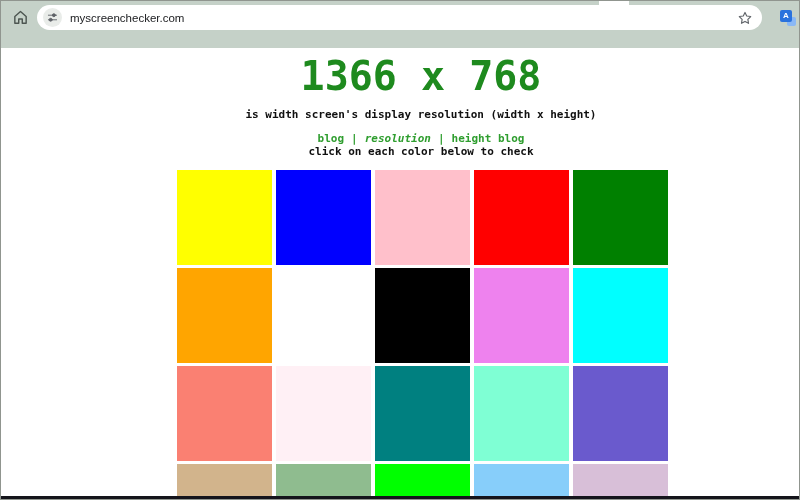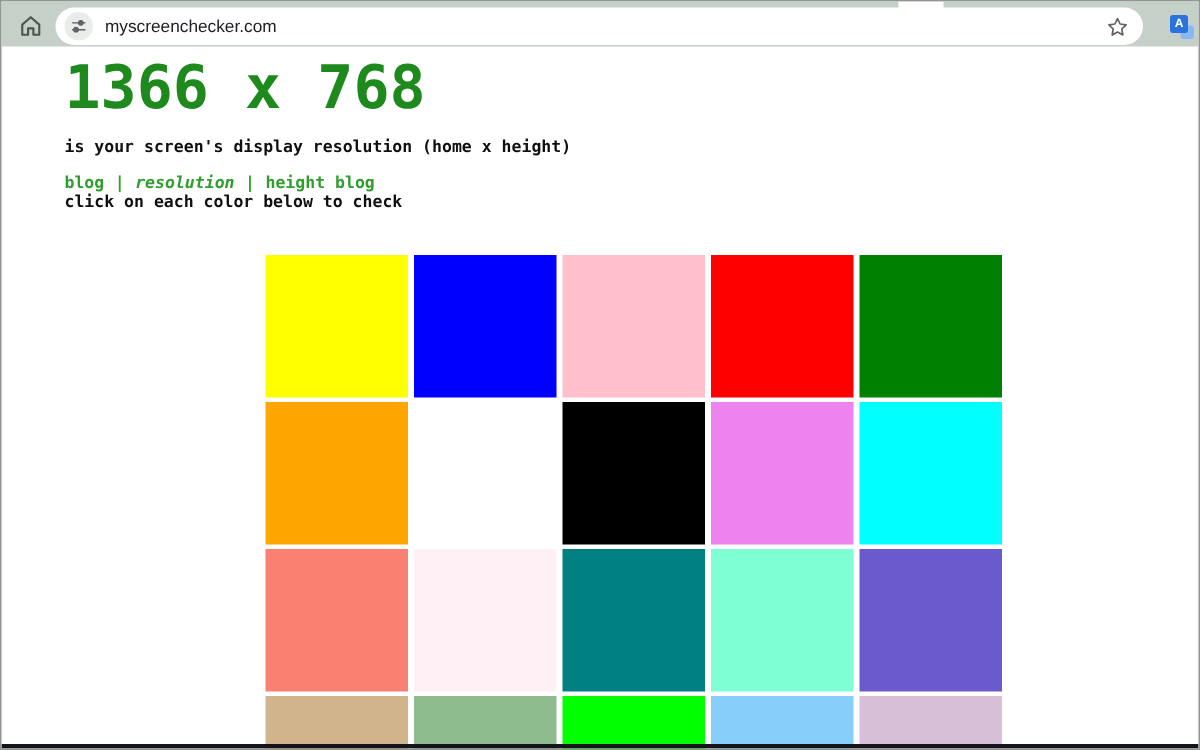--- a/index.html
+++ b/index.html
@@ -3,41 +3,41 @@
 <meta charset="utf-8">
 <style>
   html,body { margin:0; padding:0; background:#fff; font-family:"Liberation Sans",sans-serif; }
   .window {
     width:800px; height:500px; box-sizing:border-box; position:relative;
     background:#fff; overflow:hidden; border:1px solid #90958f;
   }
   .bottom-edge { position:absolute; left:0; right:0; bottom:0; height:3px; background:#14141b; z-index:50; }
 
   
-  .toolbar { position:relative; height:30px; }
+  .toolbar { position:relative; height:47px; }
   .tab-remnant { position:absolute; top:0; left:598px; width:30px; height:7px; background:#fff; border-radius:0 0 3px 3px; }
   .home-btn { position:absolute; left:11px; top:8px; width:17px; height:17px; cursor:pointer; }
   .address-bar {
     position:absolute; left:36px; right:37px; top:4px; height:25px;
     background:#fff; border-radius:13px; display:flex; align-items:center;
     padding:0 9px 0 6px; box-sizing:border-box;
   }
   .site-badge {
     width:19px; height:19px; border-radius:50%; background:#e9ece9;
     display:flex; align-items:center; justify-content:center; margin-right:8px; flex:0 0 auto; cursor:pointer;
   }
   .url-text { font-size:11.5px; color:#202124; flex:1 1 auto; white-space:nowrap; overflow:hidden; cursor:text; }
   .star-btn { flex:0 0 auto; width:16px; height:16px; margin-left:8px; cursor:pointer; }
   .translate-btn { position:absolute; right:3px; top:9px; width:16px; height:16px; cursor:pointer; }
   .tr-back { position:absolute; right:0; bottom:0; width:9px; height:9px; background:#8ab8f5; border-radius:2px; }
   .tr-front { position:absolute; left:0; top:0; width:12px; height:12px; background:#2a72dd; border-radius:2px;
               color:#fff; font-size:8px; font-weight:bold; line-height:12px; text-align:center; }
 
   
-  .content { margin-left:42px; text-align:left; }
+  .content { margin-left:42px; text-align:center; }
   .mono { font-family:"DejaVu Sans Mono","Liberation Mono",monospace; font-weight:bold; }
   .page-title { font-size:40px; line-height:44px; margin-top:6px; letter-spacing:0px; }
   .subtitle { font-size:11px; color:#101010; margin-top:10px; }
   .nav { font-size:11px; margin-top:11px; }
   .nav a { text-decoration:none; cursor:pointer; }
   .nav .sep { margin:0 7px; }
   .instruction { font-size:11px; color:#101010; }
 
   .grid {
     position:absolute; left:176px; top:169px;
@@ -78,21 +78,21 @@
     </div>
 
     <div class="translate-btn">
       <div class="tr-back"></div>
       <div class="tr-front">A</div>
     </div>
   </div>
 
   <div class="content">
     <div class="page-title mono" style="color: rgb(30, 138, 30);">1366 x 768</div>
-    <div class="subtitle mono">is your screen's display resolution (home x height)</div>
+    <div class="subtitle mono">is width screen's display resolution (width x height)</div>
     <div class="nav mono" id="nav"><a style="color: rgb(47, 158, 47);">blog</a><span class="sep" style="color: rgb(47, 158, 47);">|</span><a style="color: rgb(47, 158, 47); font-style: italic;">resolution</a><span class="sep" style="color: rgb(47, 158, 47);">|</span><a style="color: rgb(47, 158, 47);">height blog</a></div>
     <div class="instruction mono">click on each color below to check</div>
   </div>
 
   <div class="grid" id="grid">
       <div class="swatch" title="yellow" style="background: rgb(255, 255, 0);"></div>
       <div class="swatch" title="blue" style="background: rgb(0, 0, 255);"></div>
       <div class="swatch" title="pink" style="background: rgb(255, 192, 203);"></div>
       <div class="swatch" title="red" style="background: rgb(255, 0, 0);"></div>
       <div class="swatch" title="green" style="background: rgb(0, 128, 0);"></div>

